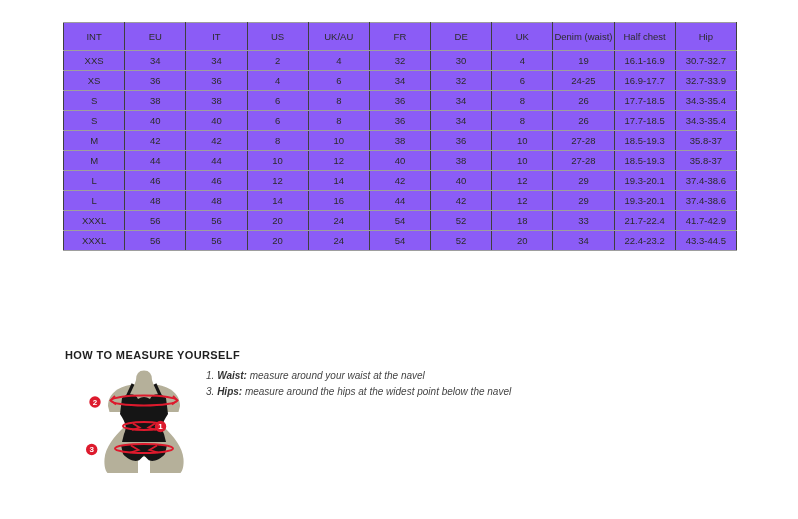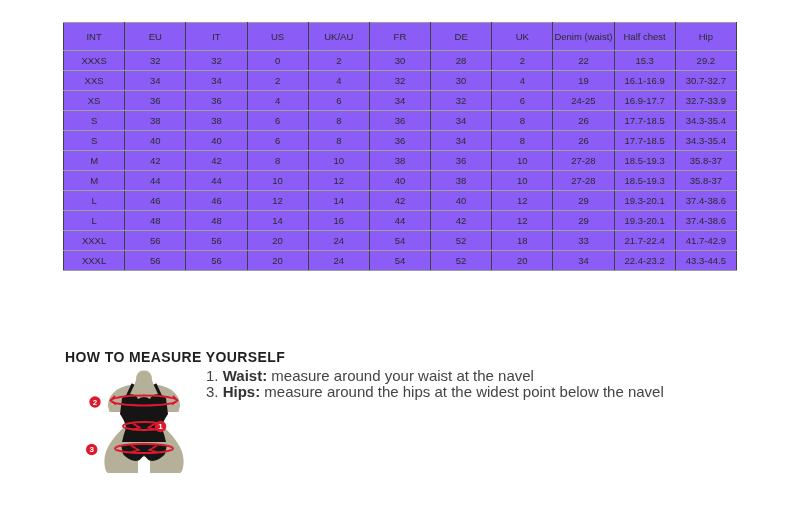--- a/index.html
+++ b/index.html
@@ -42,35 +42,36 @@
     color:var(--text);
     white-space:nowrap;
     overflow:hidden;
     padding:0;
   }
   table.size-table th{height:28px;}
   table.size-table td{height:20px;}
   
   .measure-heading{
     position:absolute;left:65px;top:349px;
-    font-size:14px;font-weight:700;
+    font-size:11px;font-weight:700;
     letter-spacing:.4px;
     color:#1f1f1f;
   }
   .figure-wrap{
     position:absolute;left:86px;top:369px;
     width:114px;height:110px;
   }
   .steps{
     position:absolute;left:206px;top:371px;
     display:flex;flex-direction:column;gap:5.5px;
   }
   .step{
-    font-size:15px;color:var(--muted);line-height:10px;
+    font-size:10px;color:var(--muted);line-height:10px;
     white-space:nowrap;
+    font-style:italic;
   }
   .step .num{color:var(--muted);}
   .step .term{font-weight:700;color:#333;}
 </style>
 </head>
 <body>
 
 <div class="page">
 
   <div class="size-table-wrap">
@@ -85,33 +86,20 @@
             <th>FR</th>
             <th>DE</th>
             <th>UK</th>
             <th>Denim (waist)</th>
             <th>Half chest</th>
             <th>Hip</th>
           </tr>
       </thead>
       <tbody id="size-table-body">
           <tr>
-            <td>XXXS</td>
-            <td>32</td>
-            <td>32</td>
-            <td>0</td>
-            <td>2</td>
-            <td>30</td>
-            <td>28</td>
-            <td>2</td>
-            <td>22</td>
-            <td>15.3</td>
-            <td>29.2</td>
-          </tr>
-          <tr>
             <td>XXS</td>
             <td>34</td>
             <td>34</td>
             <td>2</td>
             <td>4</td>
             <td>32</td>
             <td>30</td>
             <td>4</td>
             <td>19</td>
             <td>16.1-16.9</td>

